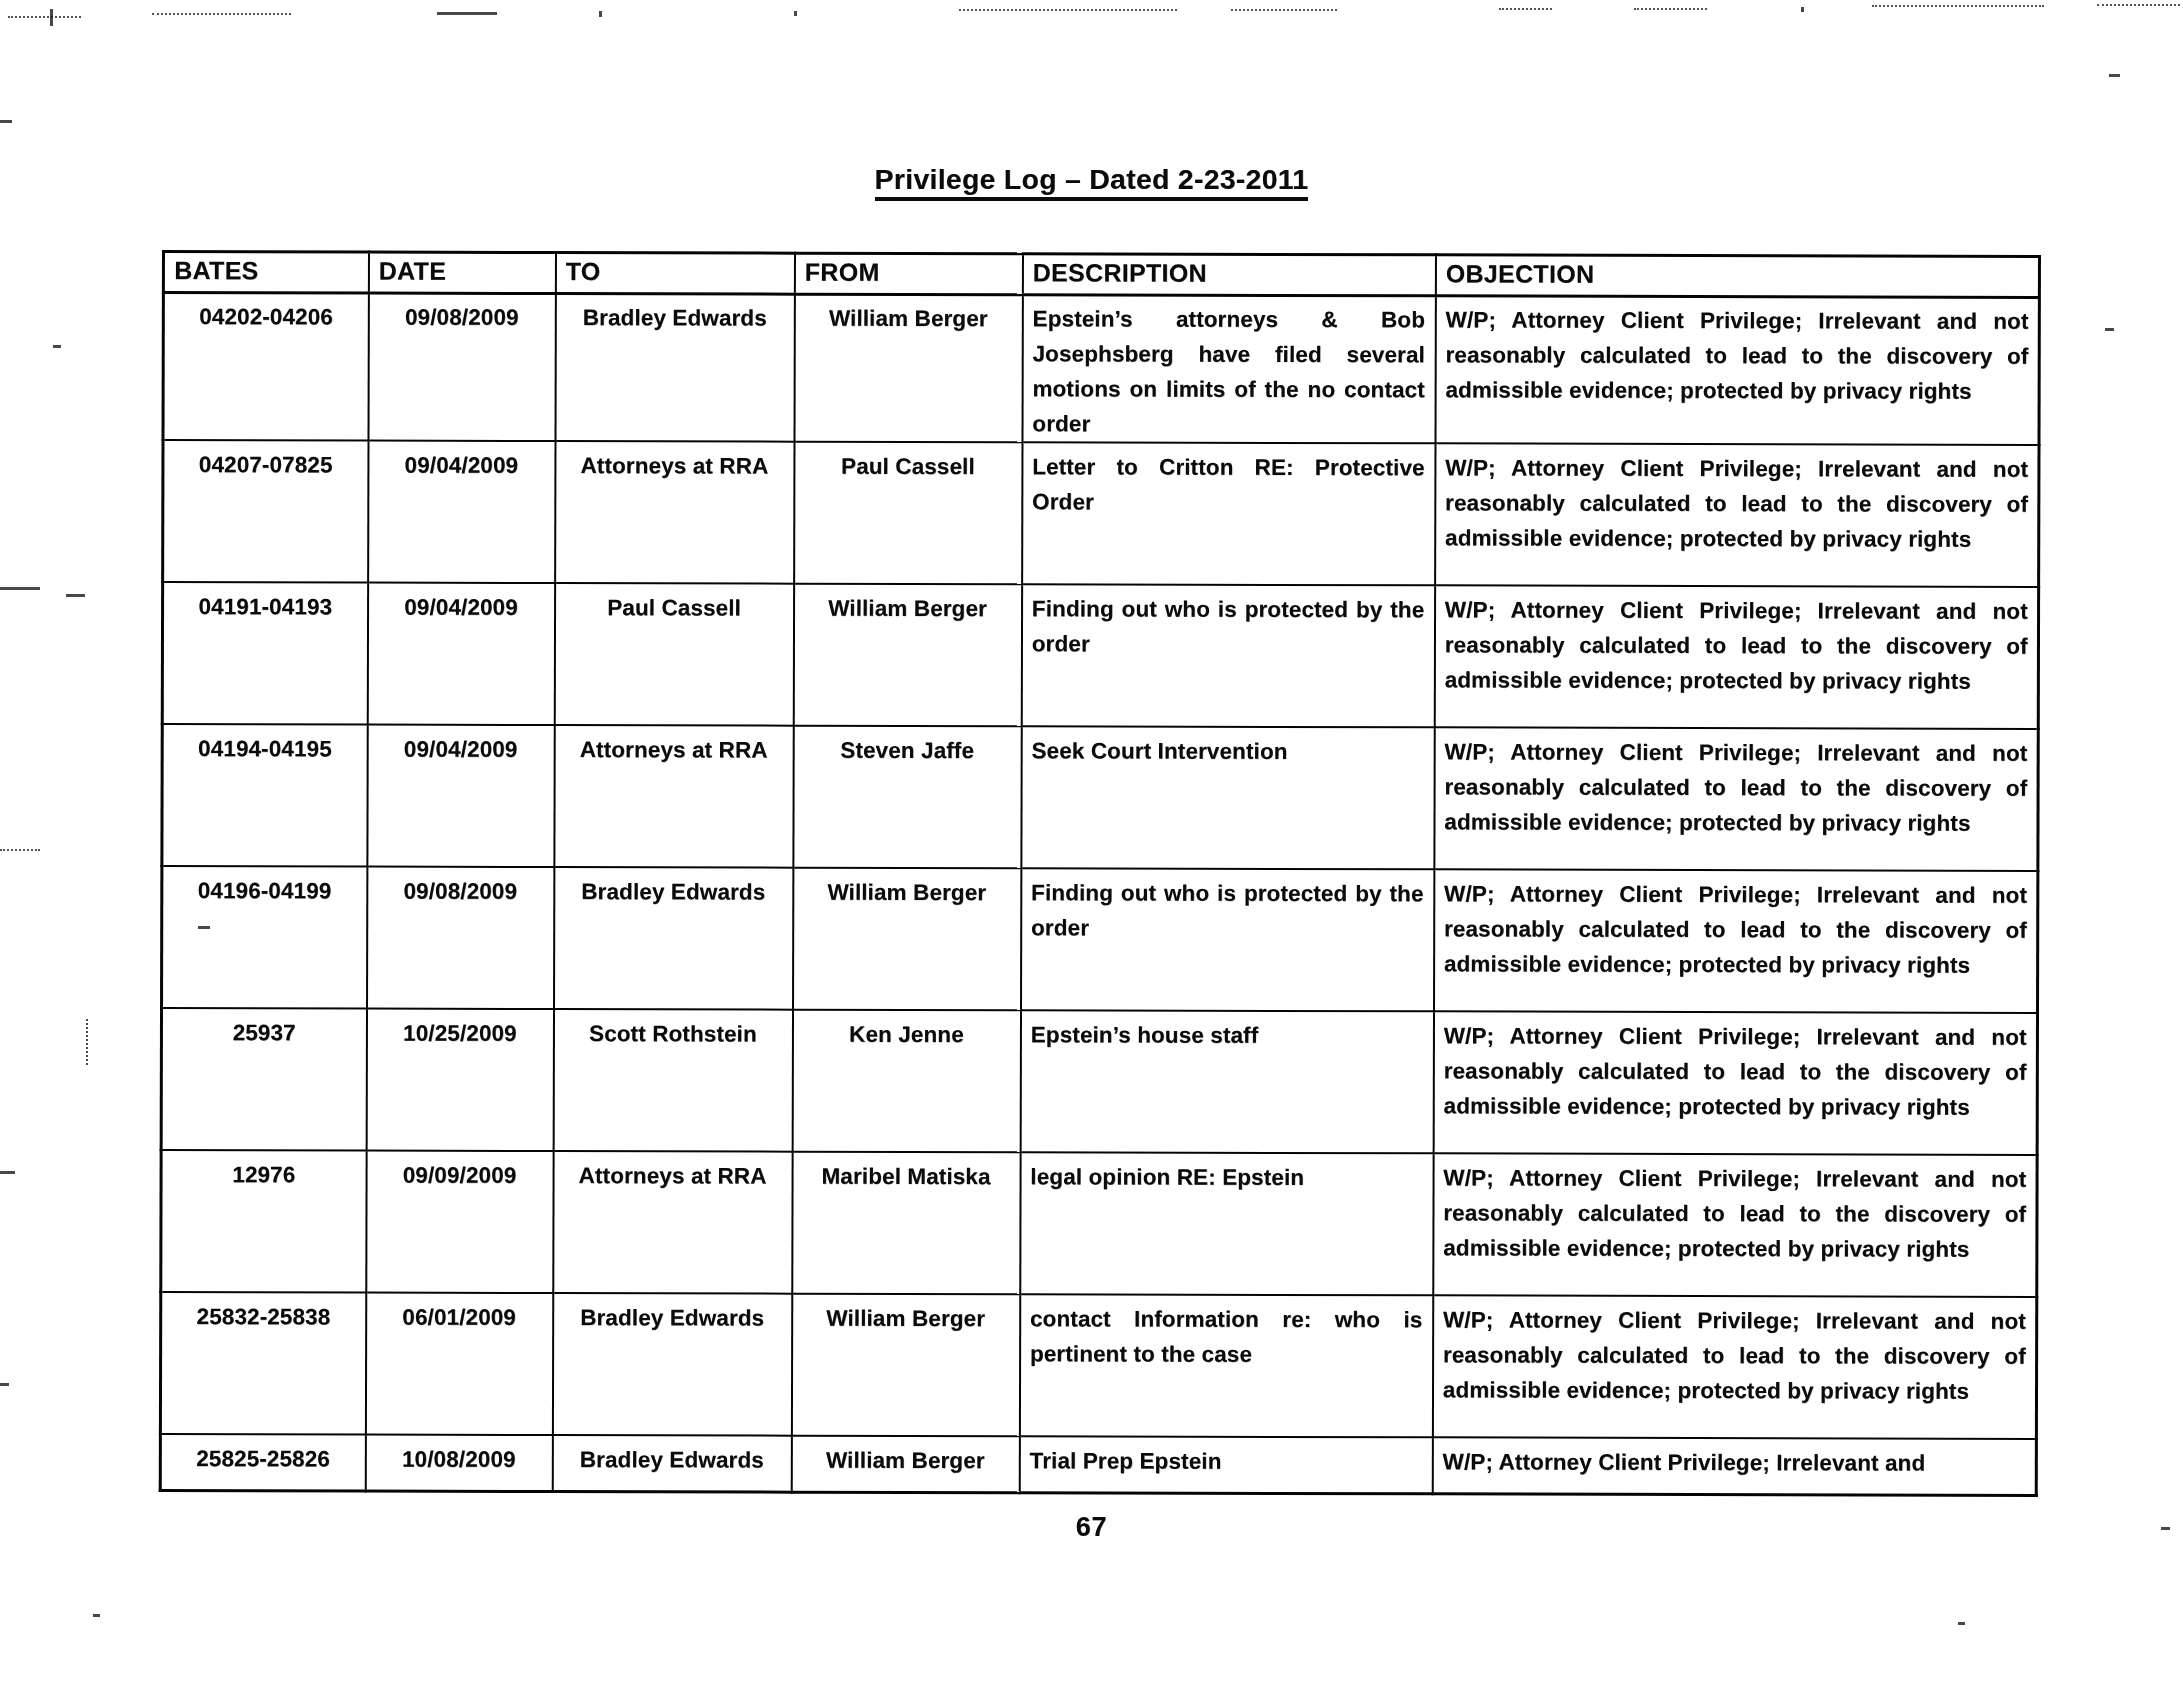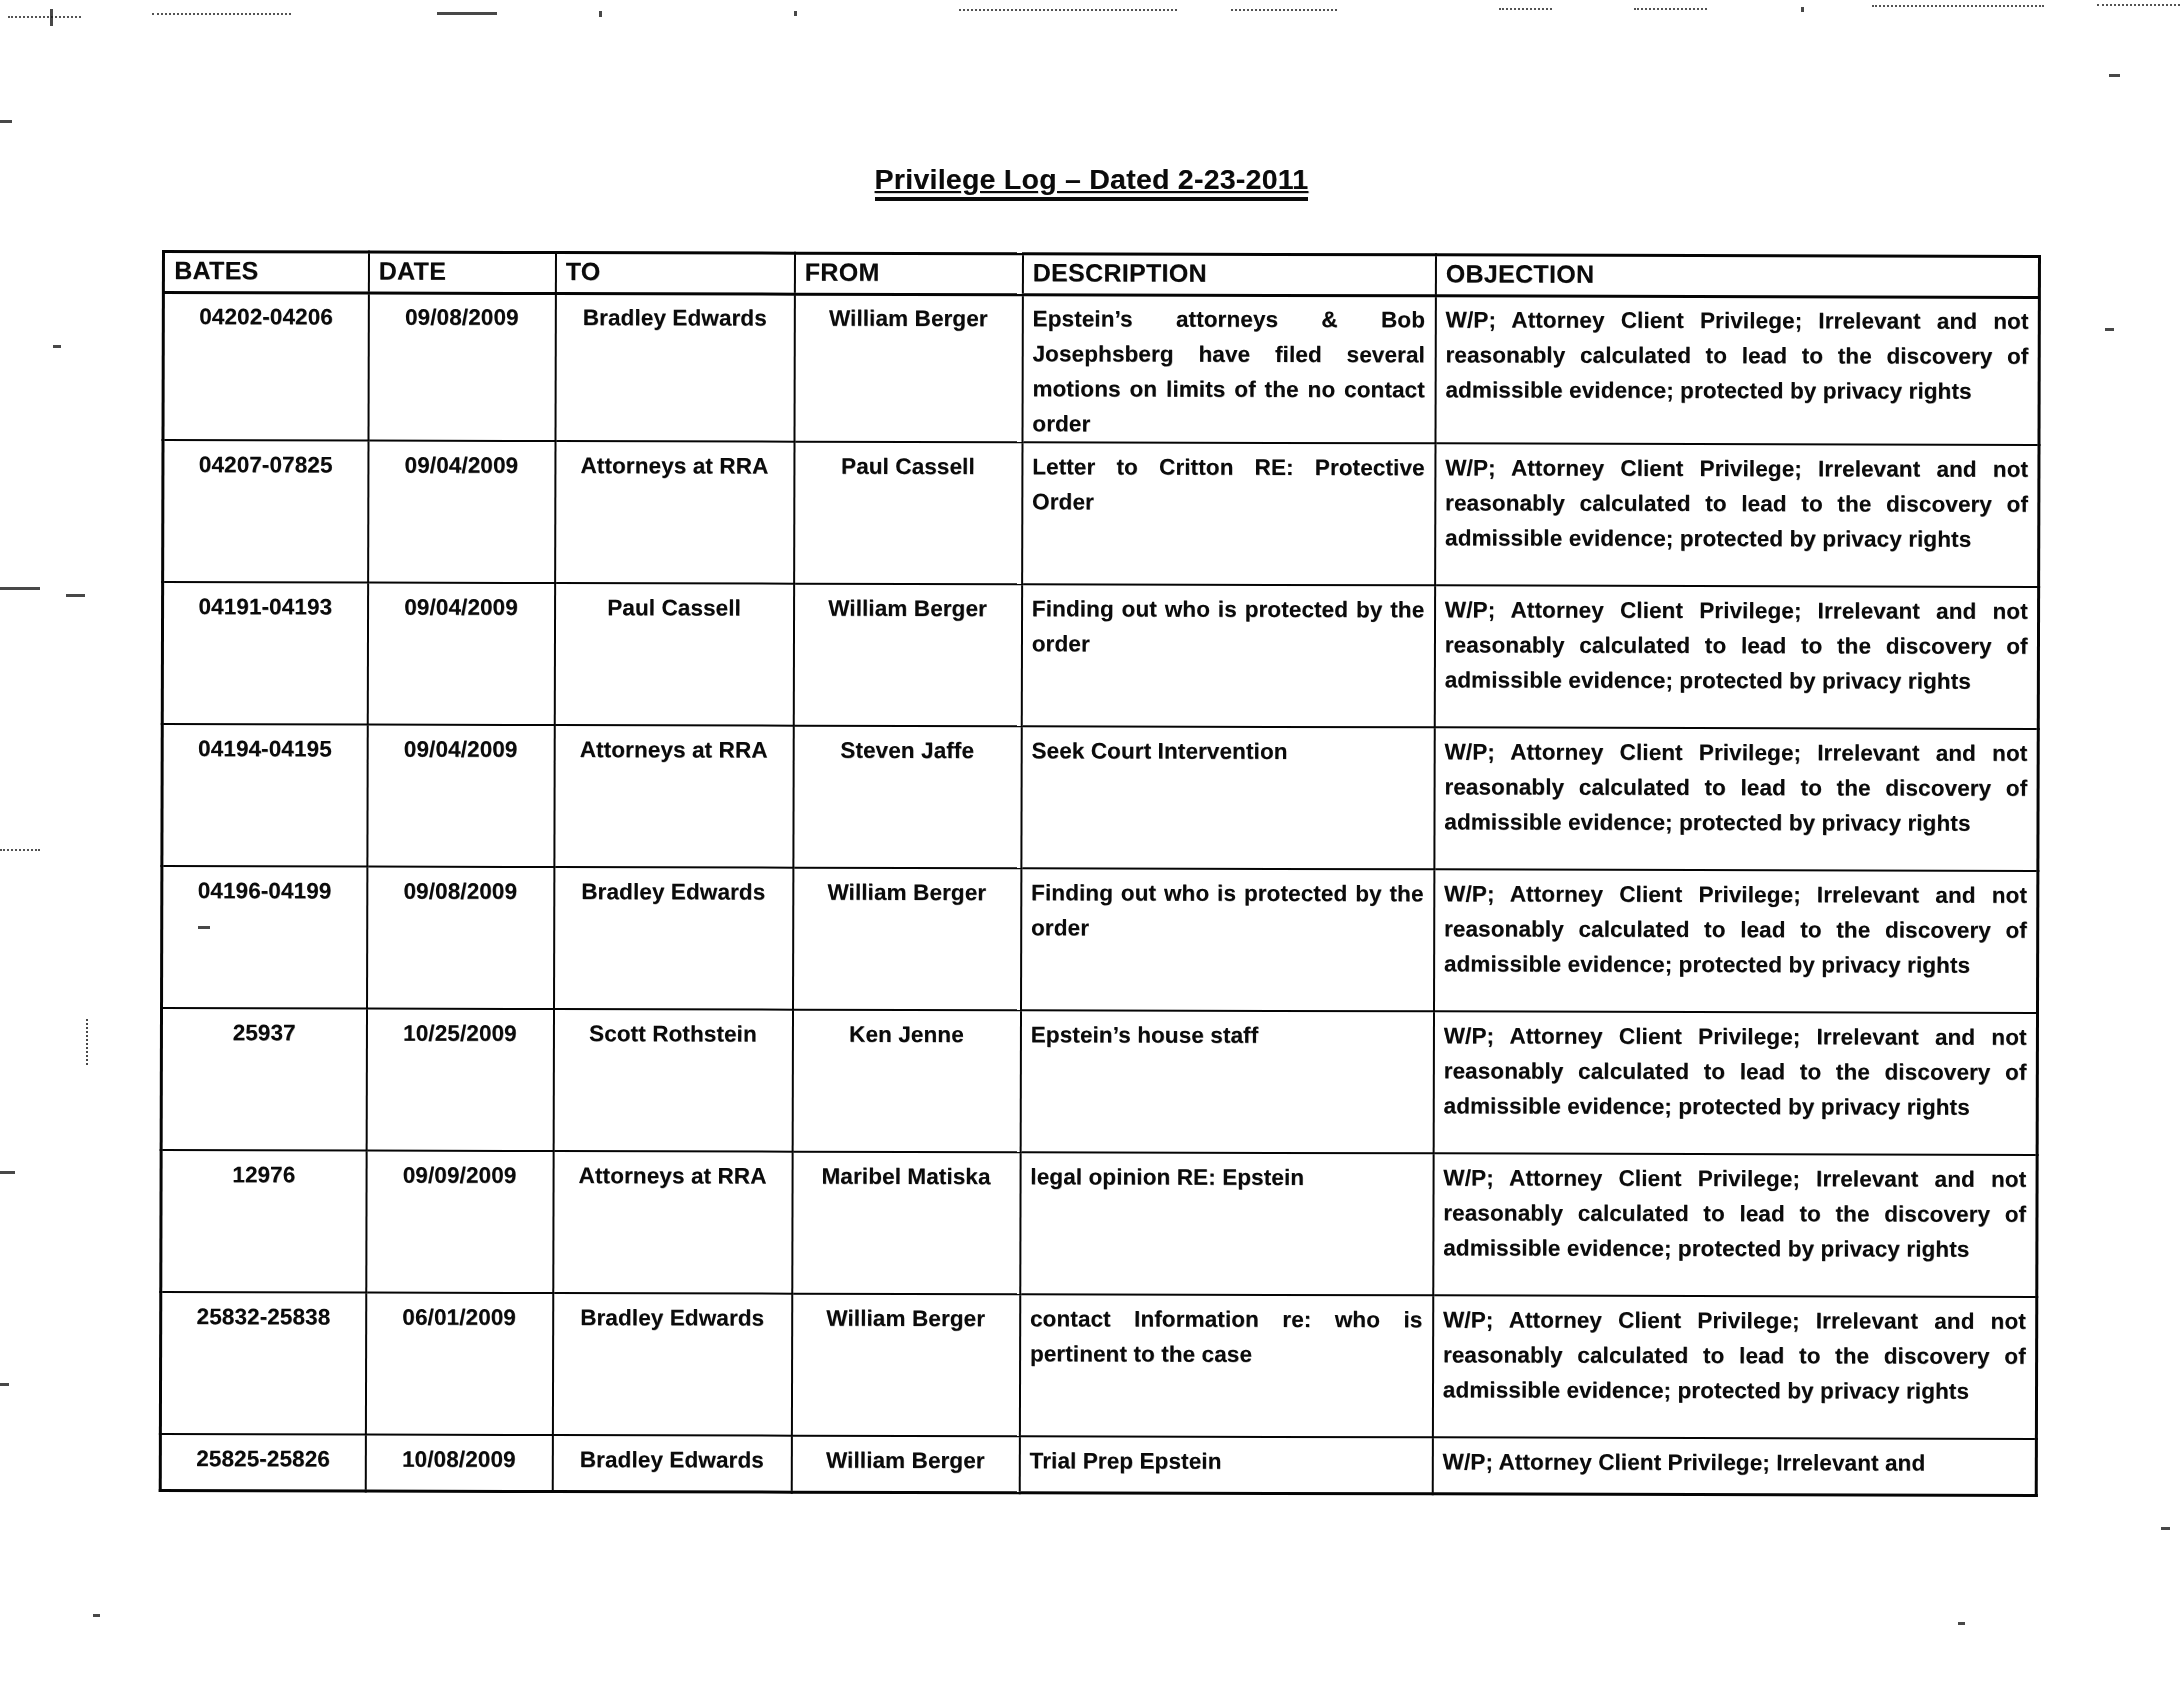--- a/index.html
+++ b/index.html
@@ -27,21 +27,20 @@
     left: 0; top: 157px;
     width: 2183px;
     text-align: center;
   }
   .title-line {
     font-size: 28.4px;
     font-weight: bold;
     line-height: 44px;
     letter-spacing: 0.3px;
     text-shadow: 0.4px 0.4px 0 rgba(0,0,0,0.45);
-    text-decoration: underline;
   }
   .title-line span {
     border-bottom: 4px solid #0b0b0b;
     padding-bottom: 2px;
   }
   
   table.log {
     position: absolute;
     left: 162px; top: 250px;
     width: 1878px;
@@ -222,15 +221,16 @@
         <td>25825-25826</td>
         <td>10/08/2009</td>
         <td>Bradley Edwards</td>
         <td>William Berger</td>
         <td class="just">Trial Prep Epstein</td>
         <td class="just">W/P; Attorney Client Privilege; Irrelevant and</td>
       </tr>
     </tbody>
   </table>
 
+  <div class="page-number">67</div>
 
 </div>
 
 
 </body></html>

